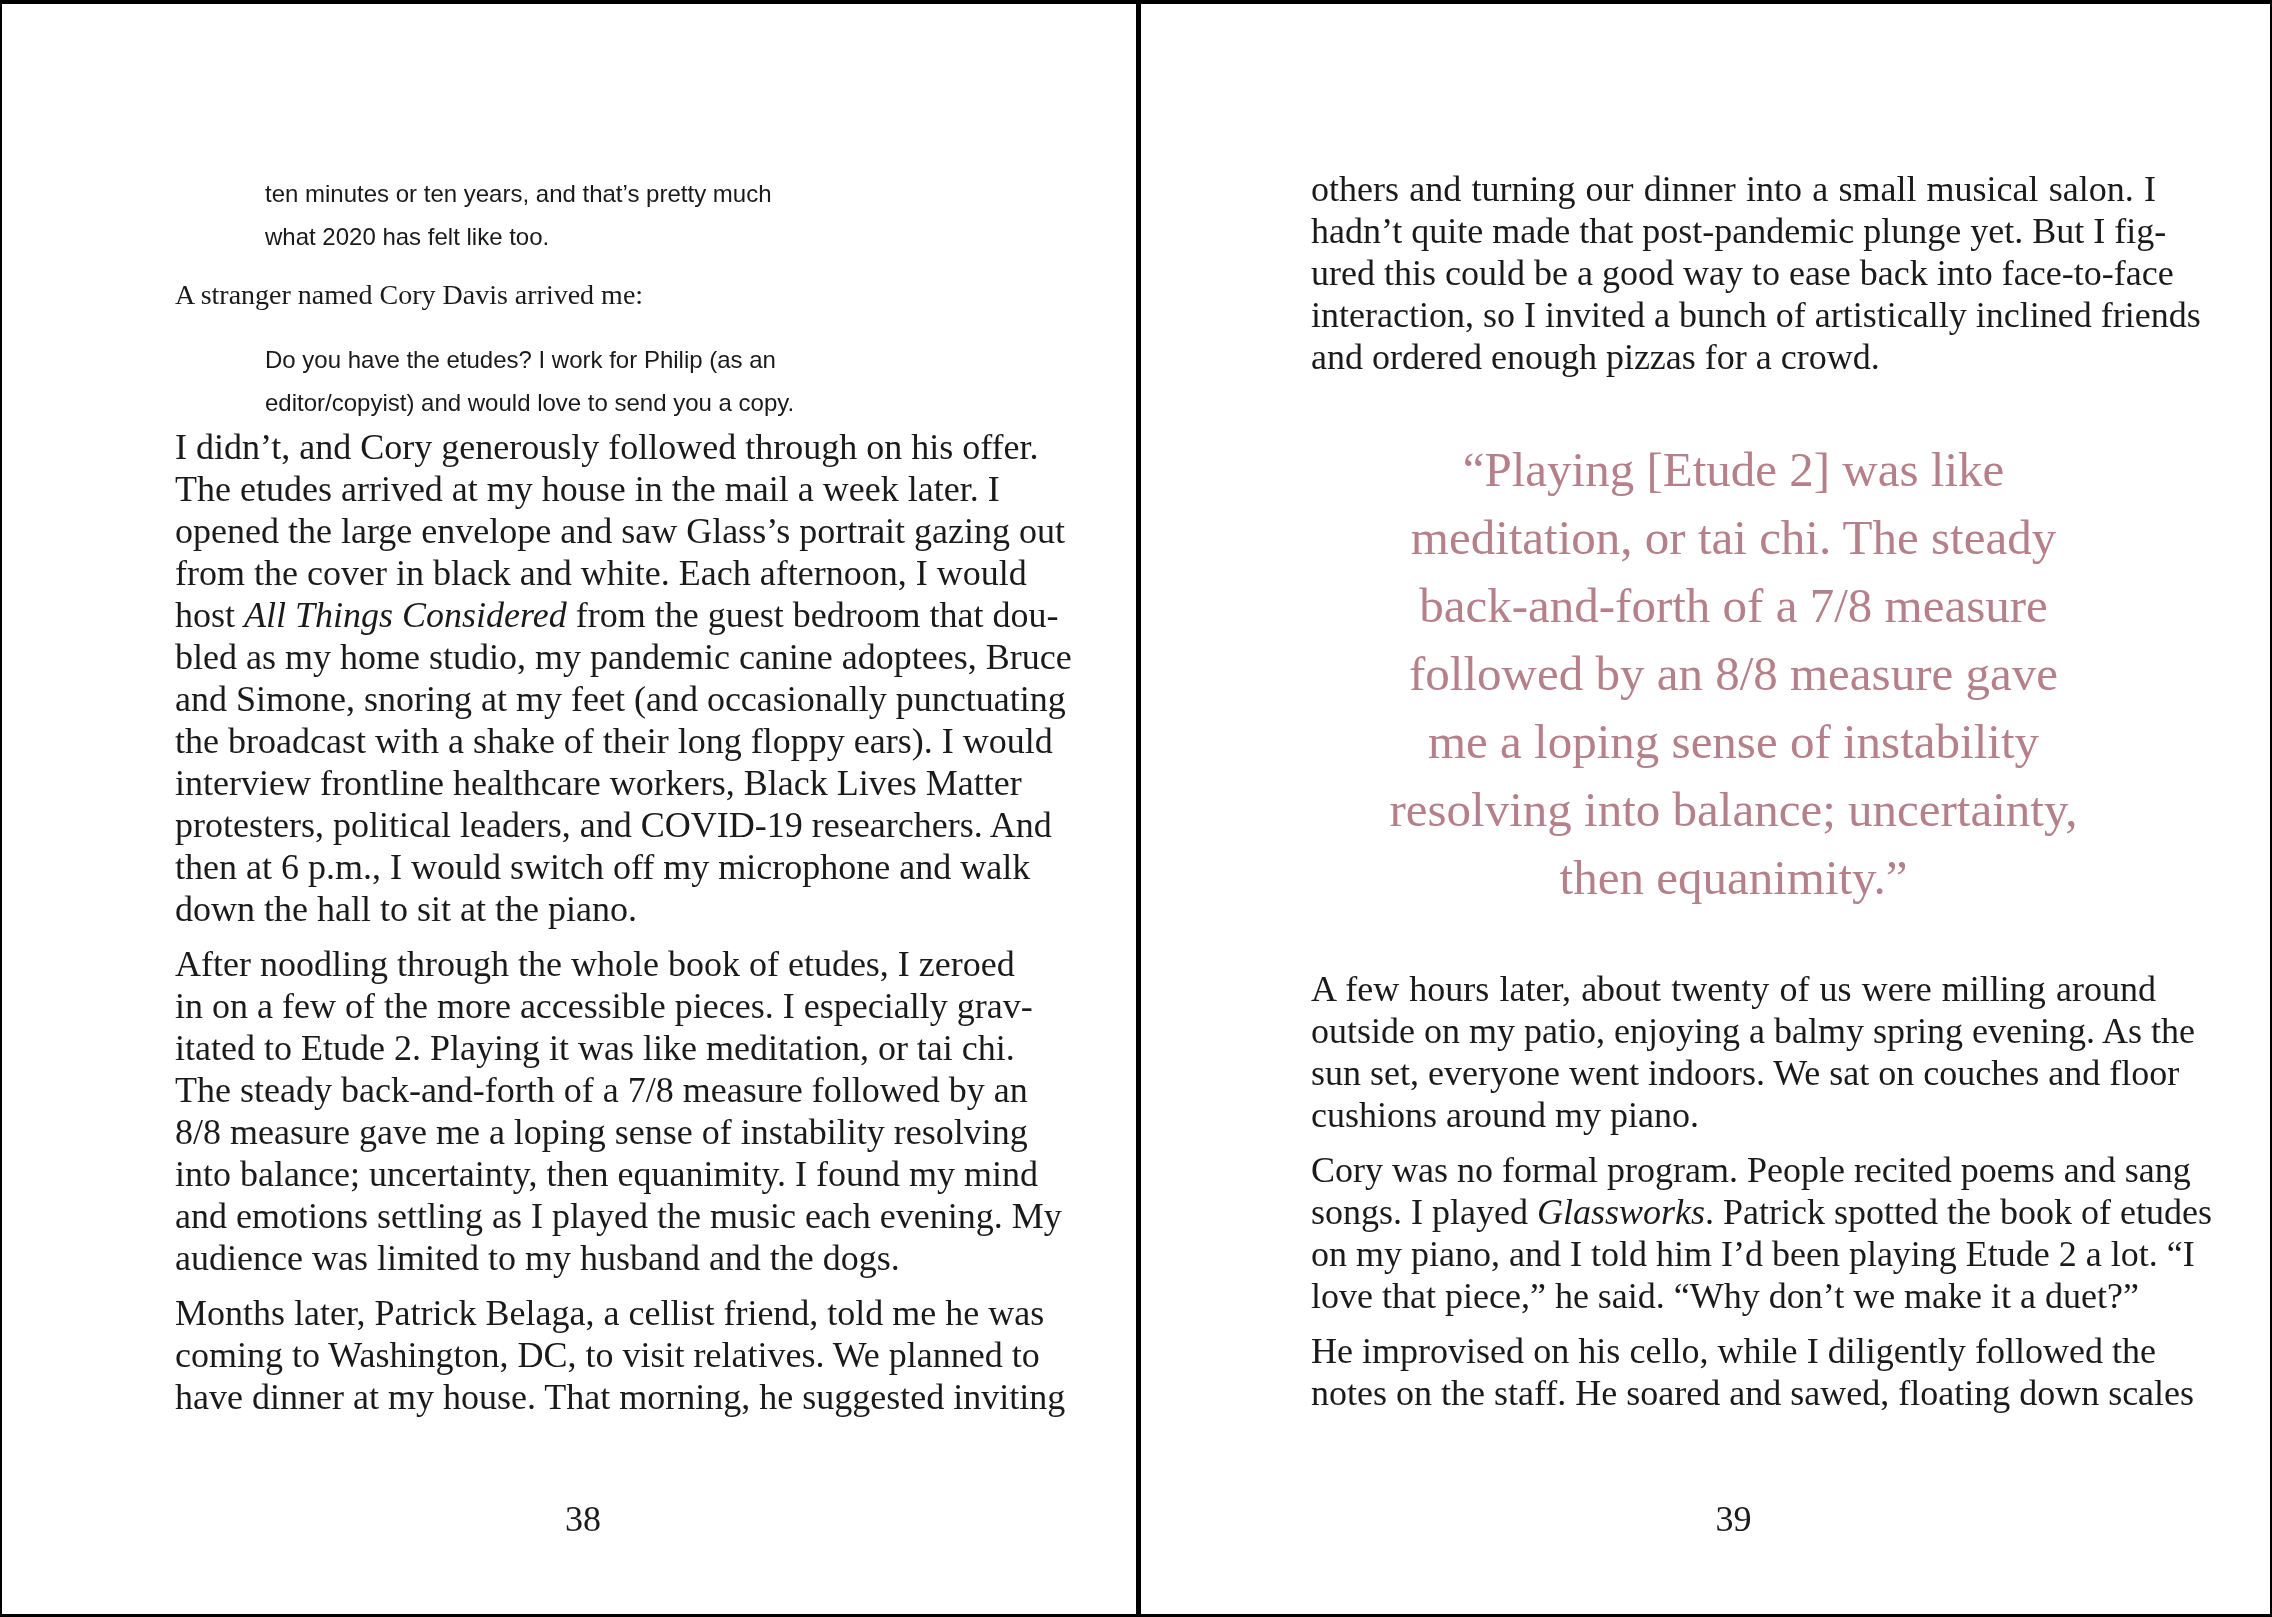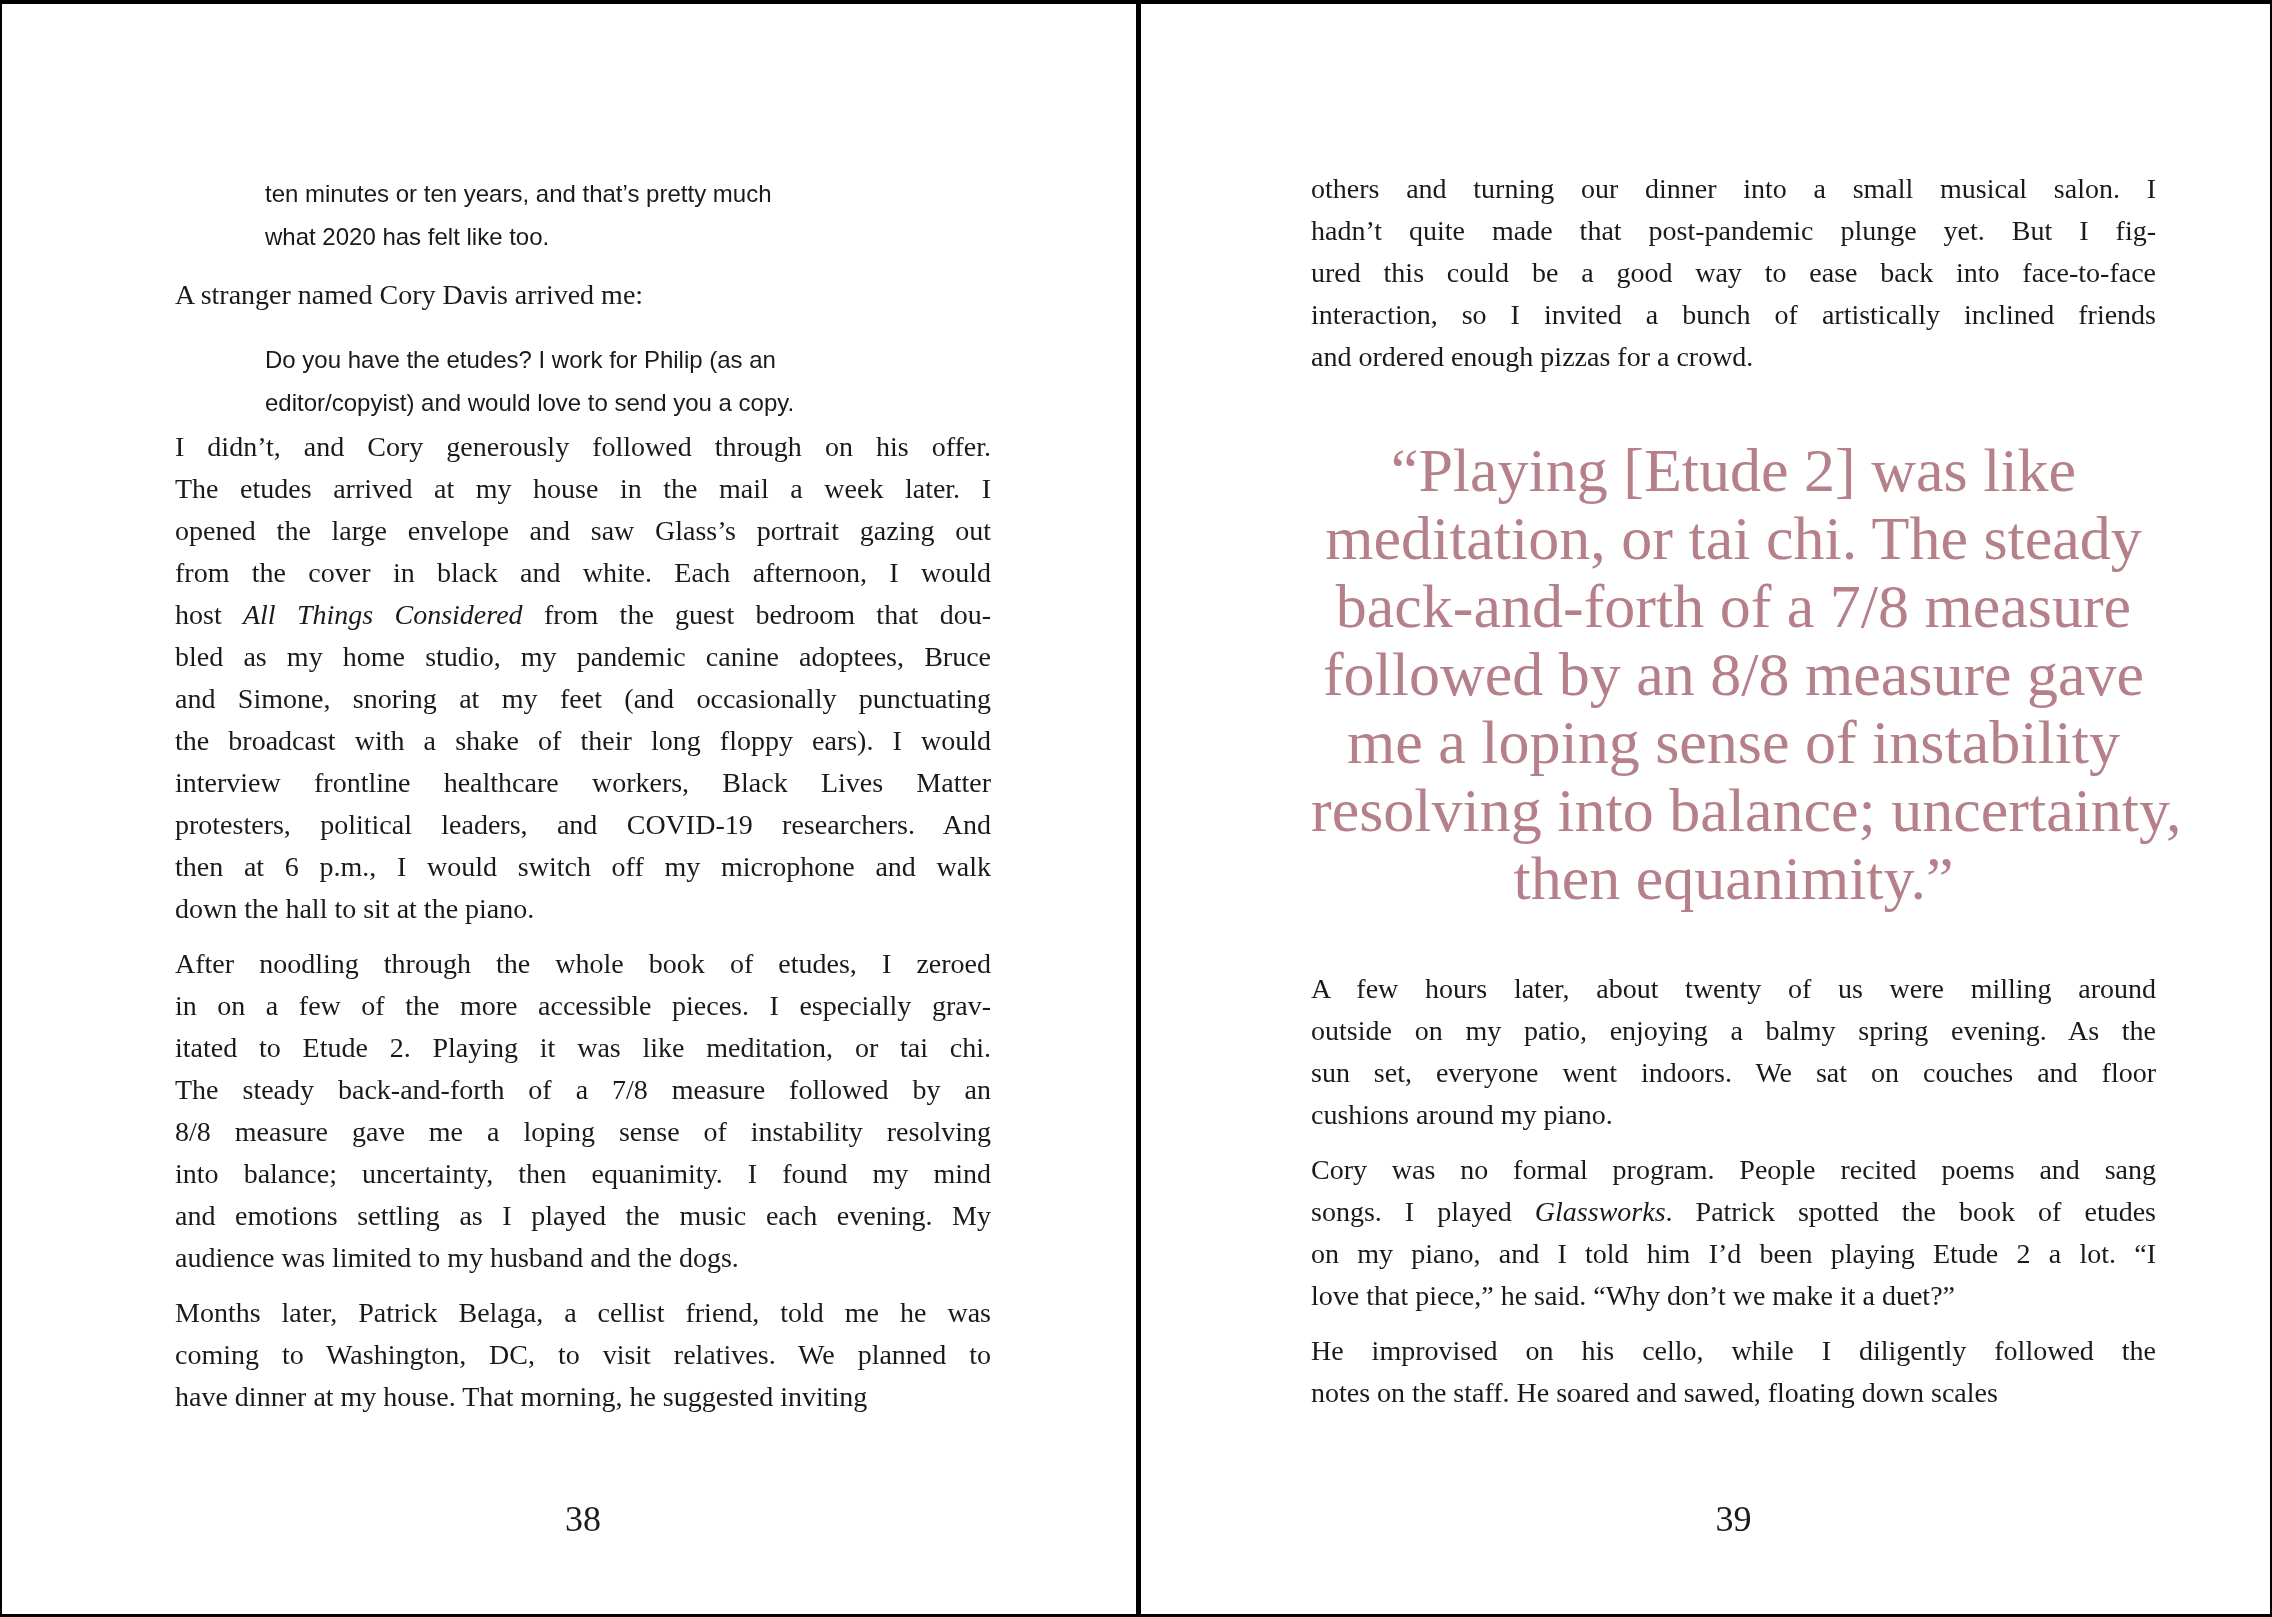--- a/index.html
+++ b/index.html
@@ -16,35 +16,35 @@
   .bar.right  { left:2270px; top:0; width:2.3px; height:1617px; }
   .bar.gutter { left:1136px; top:0; width:4.7px; height:1617px; }
 
   .page { position:absolute; top:0; height:1617px; }
   .page-left  { left:0; width:1136px; }
   .page-right { left:1141px; width:1132px; }
 
   .block { position:absolute; }
 
   .line { white-space:nowrap; }
-  .body-text .line { font-size:28px; height:42px; line-height:42px; }
+  .body-text .line { font-size:36px; height:42px; line-height:42px; }
   .jline { text-align:justify; text-align-last:justify; }
   .lline { text-align:left; text-align-last:left; }
 
   .para { margin-bottom:13px; }
 
   .inset .line {
     font-family:"Liberation Sans", sans-serif;
     font-size:24px; height:43px; line-height:43px;
   }
 
   .narration { font-size:28px; height:42px; line-height:42px; white-space:nowrap; }
 
   .pullquote .line {
-    font-size:62px; height:68px; line-height:68px;
+    font-size:49px; height:68px; line-height:68px;
     text-align:center; text-align-last:center;
   }
 
   .folio { position:absolute; font-size:36px; height:42px; line-height:42px; text-align:center; }
 </style>
 </head>
 <body>
 
 <div class="spread">
 

